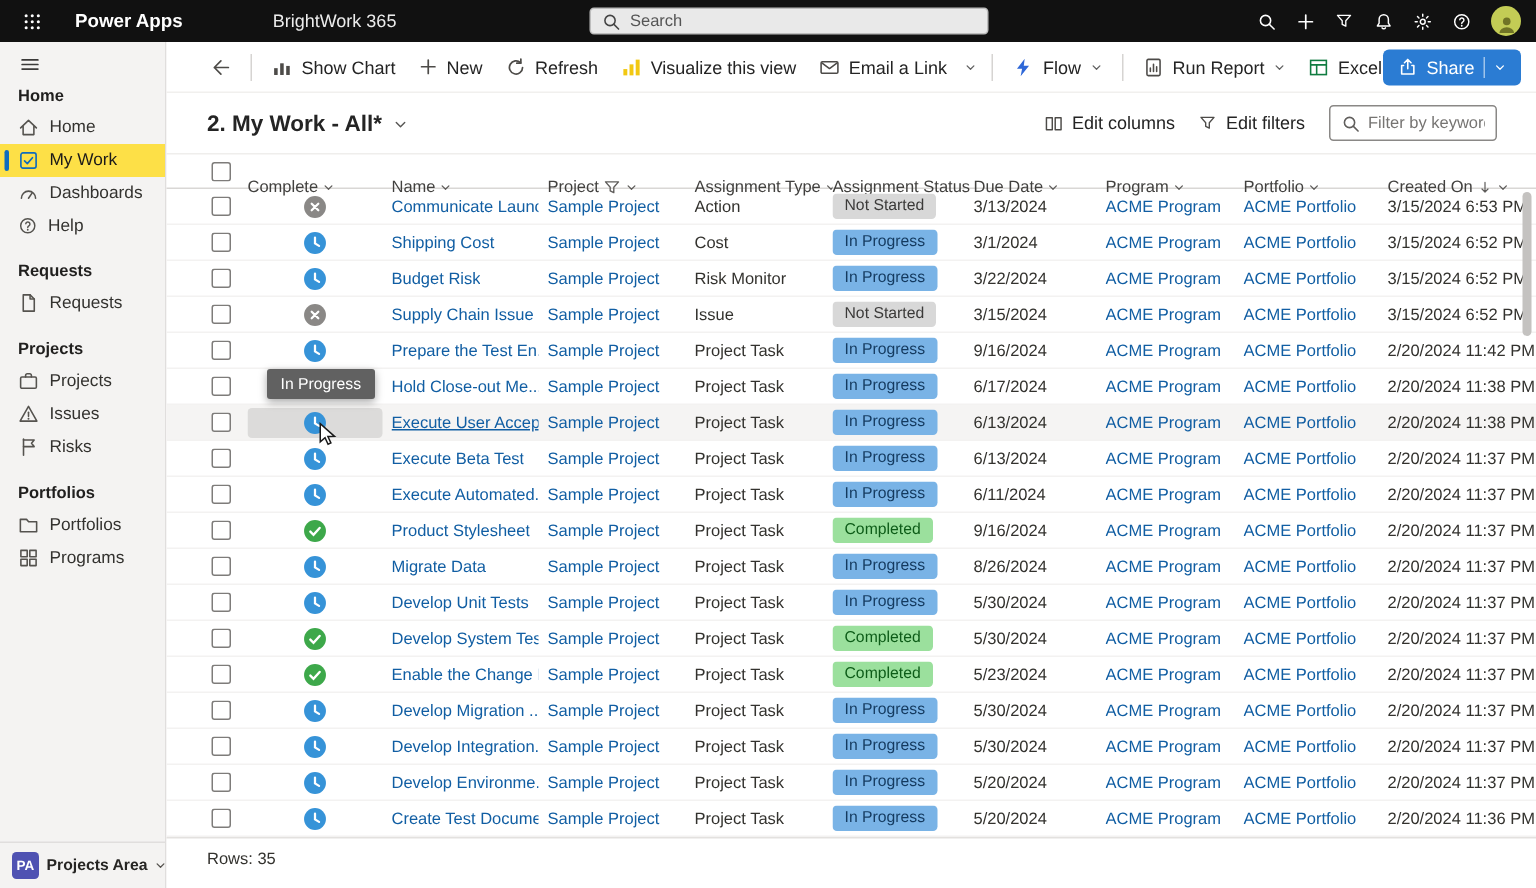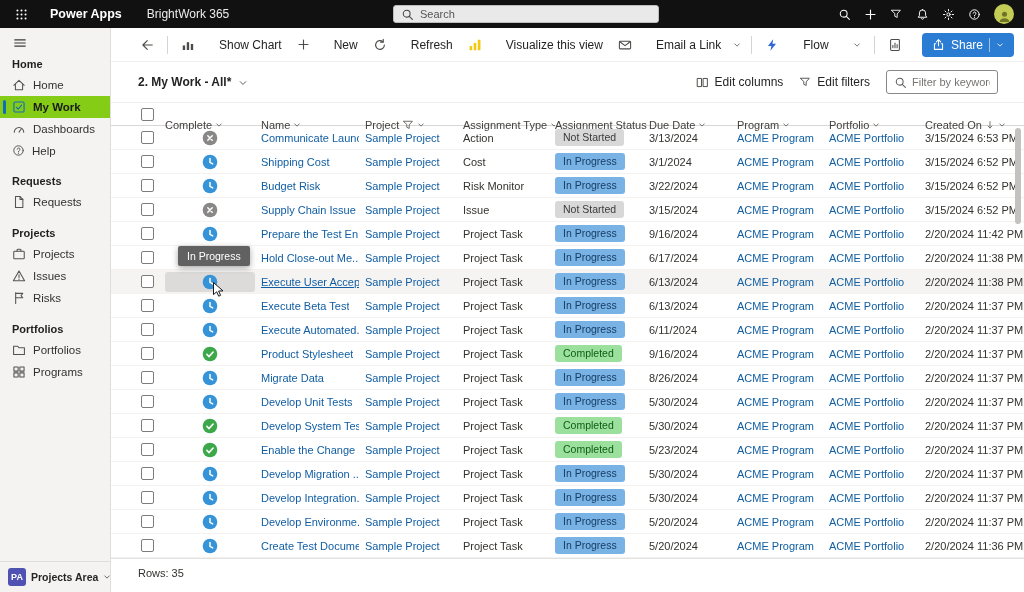--- a/index.html
+++ b/index.html
@@ -3,62 +3,62 @@
 <meta charset="utf-8">
 <style>
   *{margin:0;padding:0;box-sizing:border-box;}
   body{font-family:"Liberation Sans",sans-serif;background:#fff;}
   .app{width:1024px;height:592px;position:relative;overflow:hidden;background:#fff;}
 
   
   .topbar{height:28px;background:#111;display:flex;align-items:center;padding:0 10px;color:#fff;position:relative;gap:12px;}
   .tb-waffle{width:22px;height:22px;display:flex;align-items:center;justify-content:center;margin-right:6px;color:#fff;}
   .tb-product{font-size:12.5px;font-weight:700;margin-right:13px;white-space:nowrap;}
-  .tb-app{font-size:12px;opacity:.92;white-space:nowrap;}
+  .tb-app{font-size:12px;opacity:.92;white-space:nowrap;margin-left:35px;}
   .tb-search{position:absolute;left:393px;top:5px;width:266px;height:18px;background:#e9e9e9;border:1px solid #bdbdbd;border-radius:3px;display:flex;align-items:center;padding:0 7px;gap:6px;color:#444;}
   .tb-search input{border:0;outline:0;background:transparent;font-size:11px;color:#333;width:100%;font-family:inherit;}
   .tb-search input::placeholder{color:#555;}
   .tb-right{margin-left:auto;display:flex;align-items:center;gap:2px;}
   .tb-ics{display:flex;align-items:center;gap:2px;}
   .tb-ic{width:24px;height:24px;display:flex;align-items:center;justify-content:center;color:#fff;}
   .avatar{width:20px;height:20px;border-radius:50%;background:#c3cc55;display:flex;align-items:flex-end;justify-content:center;overflow:hidden;margin-left:6px;}
 
   
   .body{display:flex;height:564px;}
   .sidebar{width:111px;background:#f4f3f2;border-right:1px solid #e0dedd;display:flex;flex-direction:column;flex:none;}
   .burger{padding:8px 13px 2px;color:#3b3a39;}
   .nav-group{font-size:11px;font-weight:700;color:#201f1e;padding:6px 12px 4px;margin-top:8px;}
   .nav-group:first-child{margin-top:0;}
   .nav-item{display:flex;align-items:center;gap:7px;padding:4px 12px;font-size:11.5px;color:#33322f;position:relative;cursor:default;}
   .nv-ic{display:inline-flex;color:#55534f;flex:none;}
-  .nav-item.selected{background:#84cc16;font-weight:700;color:#1b1a19;}
+  .nav-item.selected{background:#fde047;font-weight:400;color:#1b1a19;}
   .nav-item.selected::before{content:"";position:absolute;left:3px;top:4px;bottom:4px;width:3px;border-radius:2px;background:#0f6cbd;}
   .nav-item.selected .nv-ic{color:#0f6cbd;}
   .sb-area{margin-top:auto;border-top:1px solid #e0dedd;display:flex;align-items:center;gap:5px;padding:6px 8px;}
   .area-badge{width:18px;height:18px;border-radius:3px;background:#4f52b2;color:#fff;font-size:9px;font-weight:700;display:flex;align-items:center;justify-content:center;flex:none;}
   .area-label{font-size:10.5px;font-weight:700;color:#262523;white-space:nowrap;}
   .area-chev{margin-left:auto;color:#55534f;display:inline-flex;}
 
   .main{flex:1;display:flex;flex-direction:column;position:relative;min-width:0;background:#fff;}
 
   
   .commandbar{height:34px;display:flex;align-items:center;padding:0 10px 0 22px;border-bottom:1px solid #f1f0ee;flex:none;}
   .cb-items{display:flex;align-items:center;gap:1px;min-width:0;overflow:hidden;}
-  .cmd-btn{display:inline-flex;align-items:center;gap:24px;padding:5px 7px;border-radius:3px;font-size:12px;color:#242424;white-space:nowrap;cursor:default;}
+  .cmd-btn{display:inline-flex;align-items:center;gap:6px;padding:5px 7px;border-radius:3px;font-size:12px;color:#242424;white-space:nowrap;cursor:default;}
   .ci{display:inline-flex;color:#4d4b48;}
   .chev-in{display:inline-flex;color:#616161;}
   .cmd-chev{padding:5px 4px;color:#616161;}
   .cmd-divider{width:1px;height:18px;background:#d6d4d2;margin:0 5px;flex:none;display:inline-block;}
   .share-btn{margin-left:auto;display:inline-flex;align-items:center;gap:6px;background:#2b7cd3;color:#fff;border:0;border-radius:4px;padding:5px 10px;font-size:12px;font-family:inherit;flex:none;}
   .share-div{width:1px;height:14px;background:rgba(255,255,255,.55);}
   .share-chev{display:inline-flex;color:#fff;}
 
   
   .viewbar{height:40px;display:flex;align-items:center;padding:0 26px 0 27px;flex:none;}
-  .view-title{display:flex;align-items:center;gap:7px;font-size:12px;font-weight:700;color:#242424;}
+  .view-title{display:flex;align-items:center;gap:7px;font-size:15px;font-weight:700;color:#242424;}
   .vt-chev{display:inline-flex;color:#575553;margin-top:2px;}
   .view-actions{margin-left:auto;display:flex;align-items:center;gap:16px;}
   .va-btn{display:inline-flex;align-items:center;gap:6px;font-size:12px;color:#242424;white-space:nowrap;}
   .va-btn [data-icon]{color:#4d4b48;display:inline-flex;}
   .keyword-box{display:flex;align-items:center;gap:5px;border:1px solid #8a8886;border-radius:3px;height:24px;width:112px;padding:0 7px;background:#fff;}
   .keyword-box [data-icon]{display:inline-flex;color:#605e5c;flex:none;}
   .keyword-box input{border:0;outline:0;min-width:0;width:100%;font-size:11px;font-family:inherit;color:#333;background:transparent;}
   .keyword-box input::placeholder{color:#767472;}
 
   

